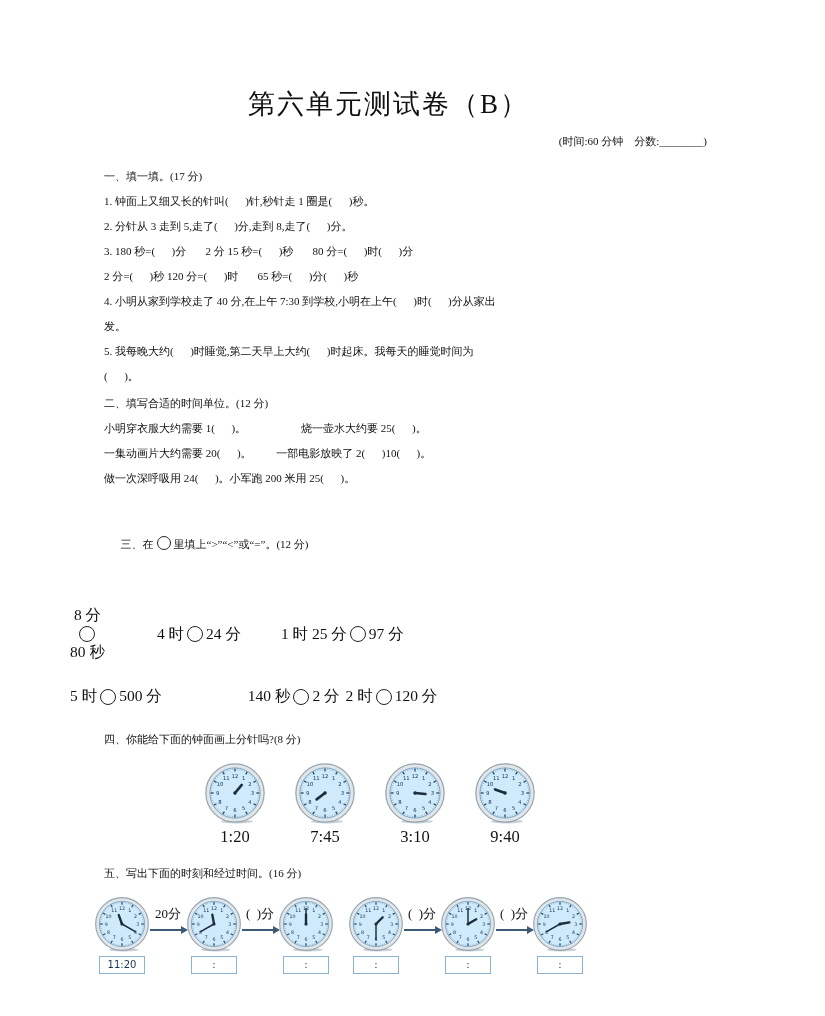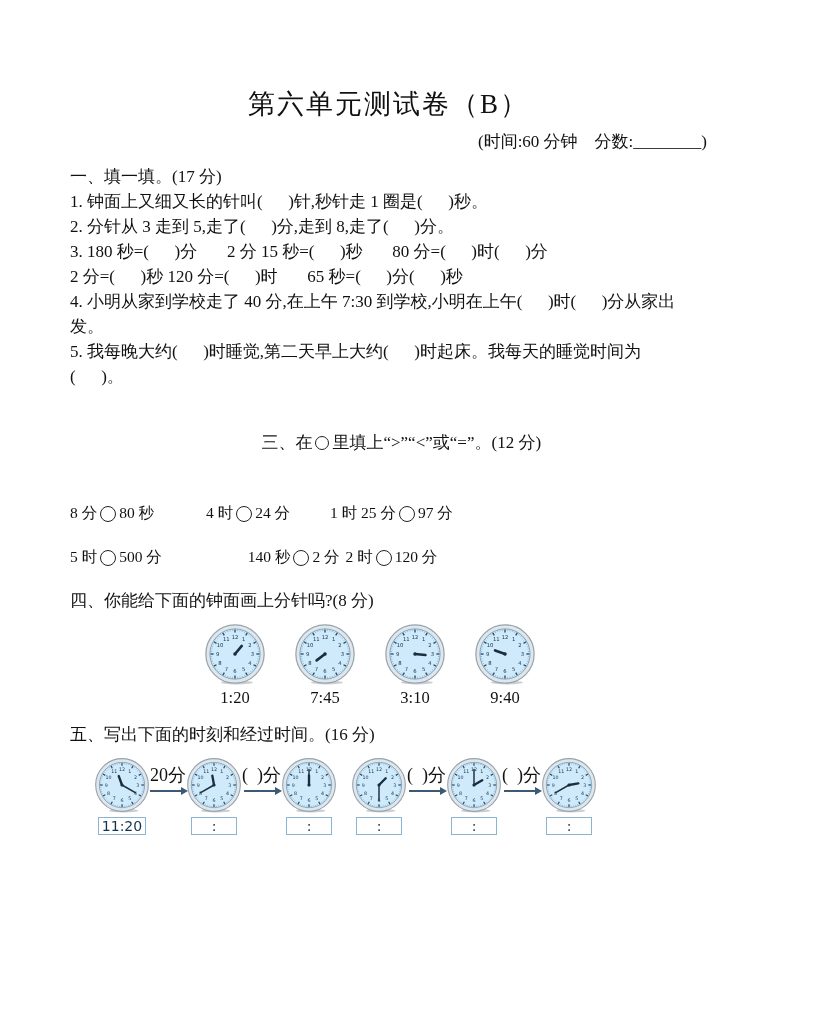--- a/index.html
+++ b/index.html
@@ -6,46 +6,46 @@
   html,body { background:#ffffff; }
   body {
     width:825px; height:1016px;
     font-family:"Liberation Serif","DejaVu Serif",serif;
     color:#111;
     overflow:hidden;
   }
   .page { width:825px; height:1016px; padding:86px 118px 20px 70px; }
   .title { font-size:27px; font-weight:400; text-align:center; letter-spacing:2px; }
   .subtitle { font-size:15.5px; text-align:right; margin-top:7px; }
-  .line { font-size:17px; line-height:25px; white-space:pre-wrap; }
+  .line { font-size:11px; line-height:25px; white-space:pre-wrap;margin-left:34px; }
   .sec1 { margin-top:10px; }
   .sec2 { margin-top:2px; }
-  .sec3 { margin-top:16px;text-align:center; }
+  .sec3 { margin-top:16px; }
   .sec4 { margin-top:20px; }
   .sec5 { margin-top:14px; }
   .circle { display:inline-block; width:16px; height:16px; border:1px solid #222;
             border-radius:50%; vertical-align:-2px; margin:0 3px; background:#fff; }
   .circle.small { width:14px; height:14px; vertical-align:-2px; }
   .cmp-row { display:flex; margin-top:23px; font-size:15.5px; align-items:center; }
   .cmp-row .cmp { display:inline-flex; align-items:center; white-space:pre; }
-  .cmp-row.row1 .cmp:nth-child(1){ margin-right:52px; }
+  .cmp-row.row1 .cmp:nth-child(1){ margin-right:52px;flex-direction:column; }
   .cmp-row.row1 .cmp:nth-child(2){ margin-right:40px; }
   .cmp-row.row2 .cmp:nth-child(1){ margin-right:86px; }
   .cmp-row.row2 .cmp:nth-child(2){ margin-right:6px; }
   .clock-row4 { display:flex; gap:28px; margin:10px 0 0 134px; }
   .clock-cell { display:flex; flex-direction:column; align-items:center; }
   .clock-label { font-size:16.5px; margin-top:3px; }
   .row5 { display:flex; align-items:flex-start; margin-top:10px; margin-left:24px; }
   .arrow-cell { display:flex; flex-direction:column; align-items:center; margin-top:10px; }
-  .arrow-label { font-size:18px; line-height:16px; white-space:pre; }
+  .arrow-label { font-size:13px; line-height:16px; white-space:pre; }
   .arrow-line { display:block; width:36px; height:2px; background:#3d5a75; position:relative; margin-top:7px; }
   .arrow-line::after { content:""; position:absolute; right:-2px; top:-3px;
     border-left:7px solid #3d5a75; border-top:4px solid transparent; border-bottom:4px solid transparent; }
   .time-box { margin-top:4px; min-width:46px; height:18px; border:1px solid #8ab4d2;
-    font-size:14px; line-height:16px; text-align:center; padding:0 3px; color:#12344e;
+    font-size:10px; line-height:16px; text-align:center; padding:0 3px; color:#12344e;
     font-family:"DejaVu Sans",sans-serif; }
   .gap5 { width:14px; }
 </style>
 </head>
 <body>
 
 <div class="page">
 
   <h1 class="title">第六单元测试卷（B）</h1>
   <div class="subtitle line">(时间:60 分钟    分数:________)</div>
@@ -55,20 +55,26 @@
     <div class="line">1. 钟面上又细又长的针叫(      )针,秒针走 1 圈是(      )秒。</div>
     <div class="line">2. 分针从 3 走到 5,走了(      )分,走到 8,走了(      )分。</div>
     <div class="line">3. 180 秒=(      )分       2 分 15 秒=(      )秒       80 分=(      )时(      )分</div>
     <div class="line">2 分=(      )秒 120 分=(      )时       65 秒=(      )分(      )秒</div>
     <div class="line">4. 小明从家到学校走了 40 分,在上午 7:30 到学校,小明在上午(      )时(      )分从家出</div>
     <div class="line">发。</div>
     <div class="line">5. 我每晚大约(      )时睡觉,第二天早上大约(      )时起床。我每天的睡觉时间为</div>
     <div class="line">(      )。</div>
   </div>
 
+  <div class="sec2">
+    <div class="line">二、填写合适的时间单位。(12 分)</div>
+    <div class="line">小明穿衣服大约需要 1(      )。                    烧一壶水大约要 25(      )。</div>
+    <div class="line">一集动画片大约需要 20(      )。         一部电影放映了 2(      )10(      )。</div>
+    <div class="line">做一次深呼吸用 24(      )。小军跑 200 米用 25(      )。</div>
+  </div>
 
   <div class="sec3">
     <div class="line">
       <span>三、在</span><span class="circle small"></span><span>里填上“&gt;”“&lt;”或“=”。(12 分)</span>
     </div>
     <div id="cmp-rows">
         <div class="cmp-row row1">
           <span class="cmp"><span>8 分</span><span class="circle"></span><span>80 秒</span></span>
           <span class="cmp"><span>4 时</span><span class="circle"></span><span>24 分</span></span>
           <span class="cmp"><span>1 时 25 分</span><span class="circle"></span><span>97 分</span></span>

